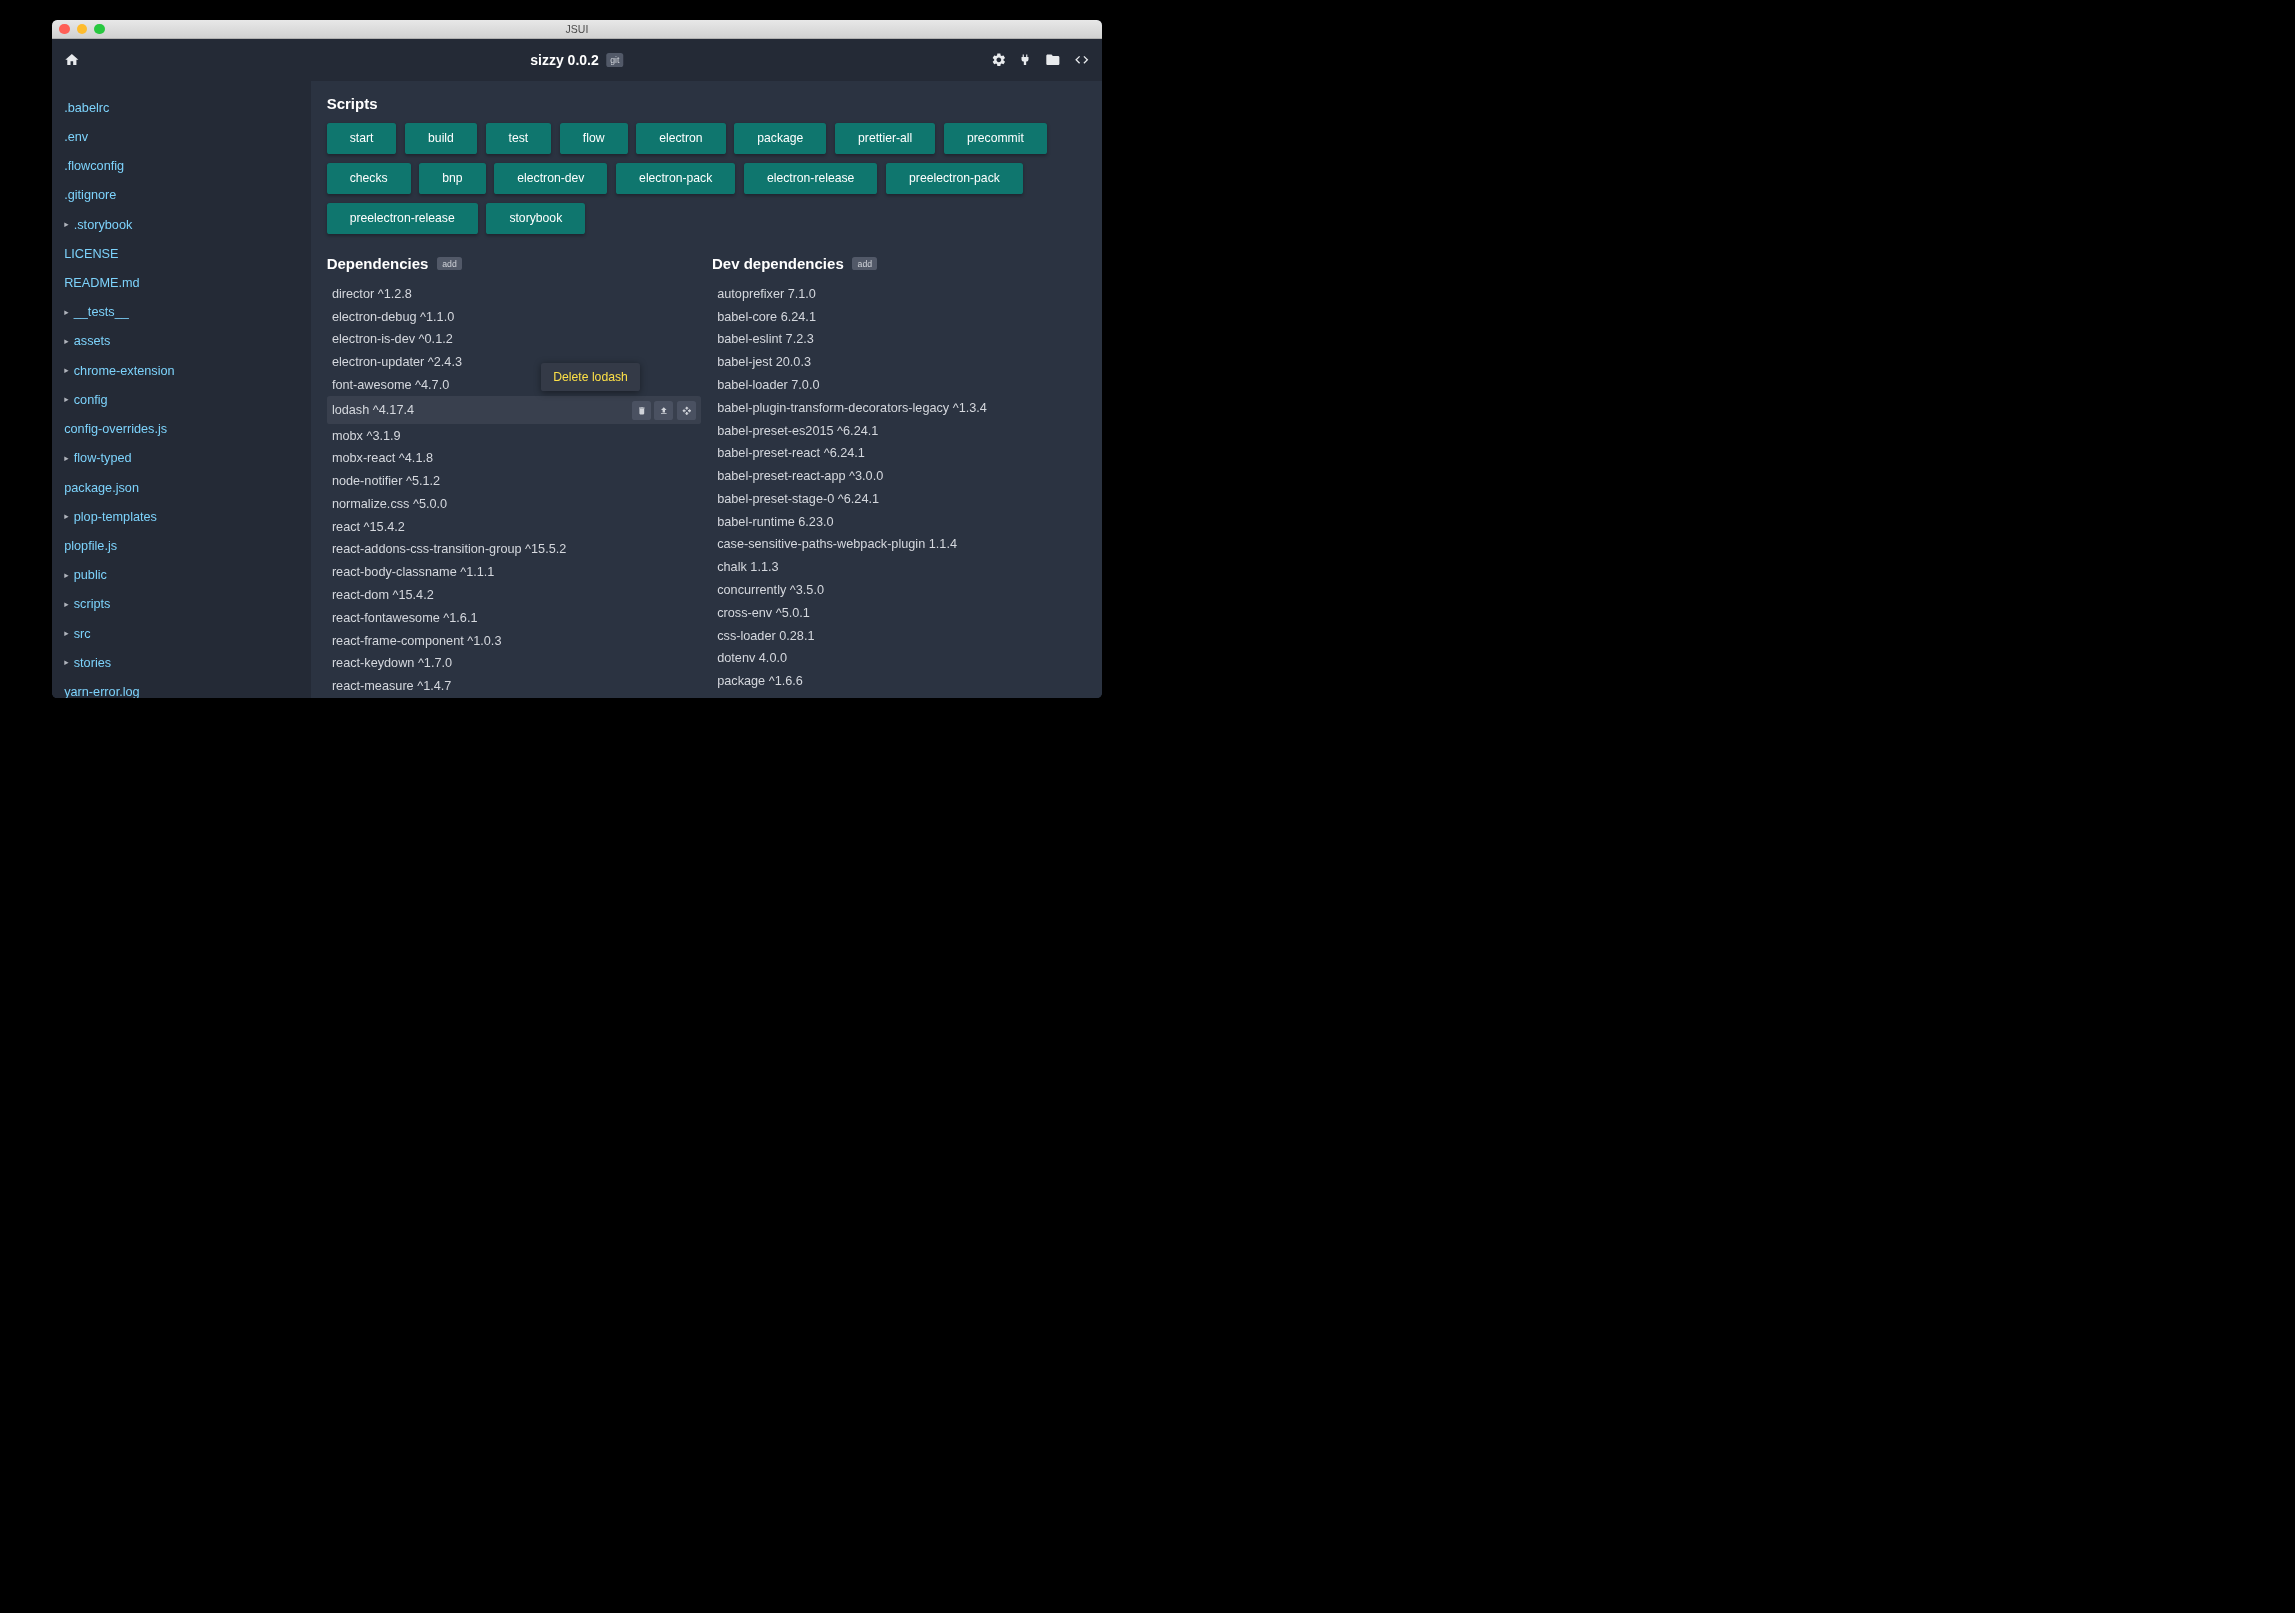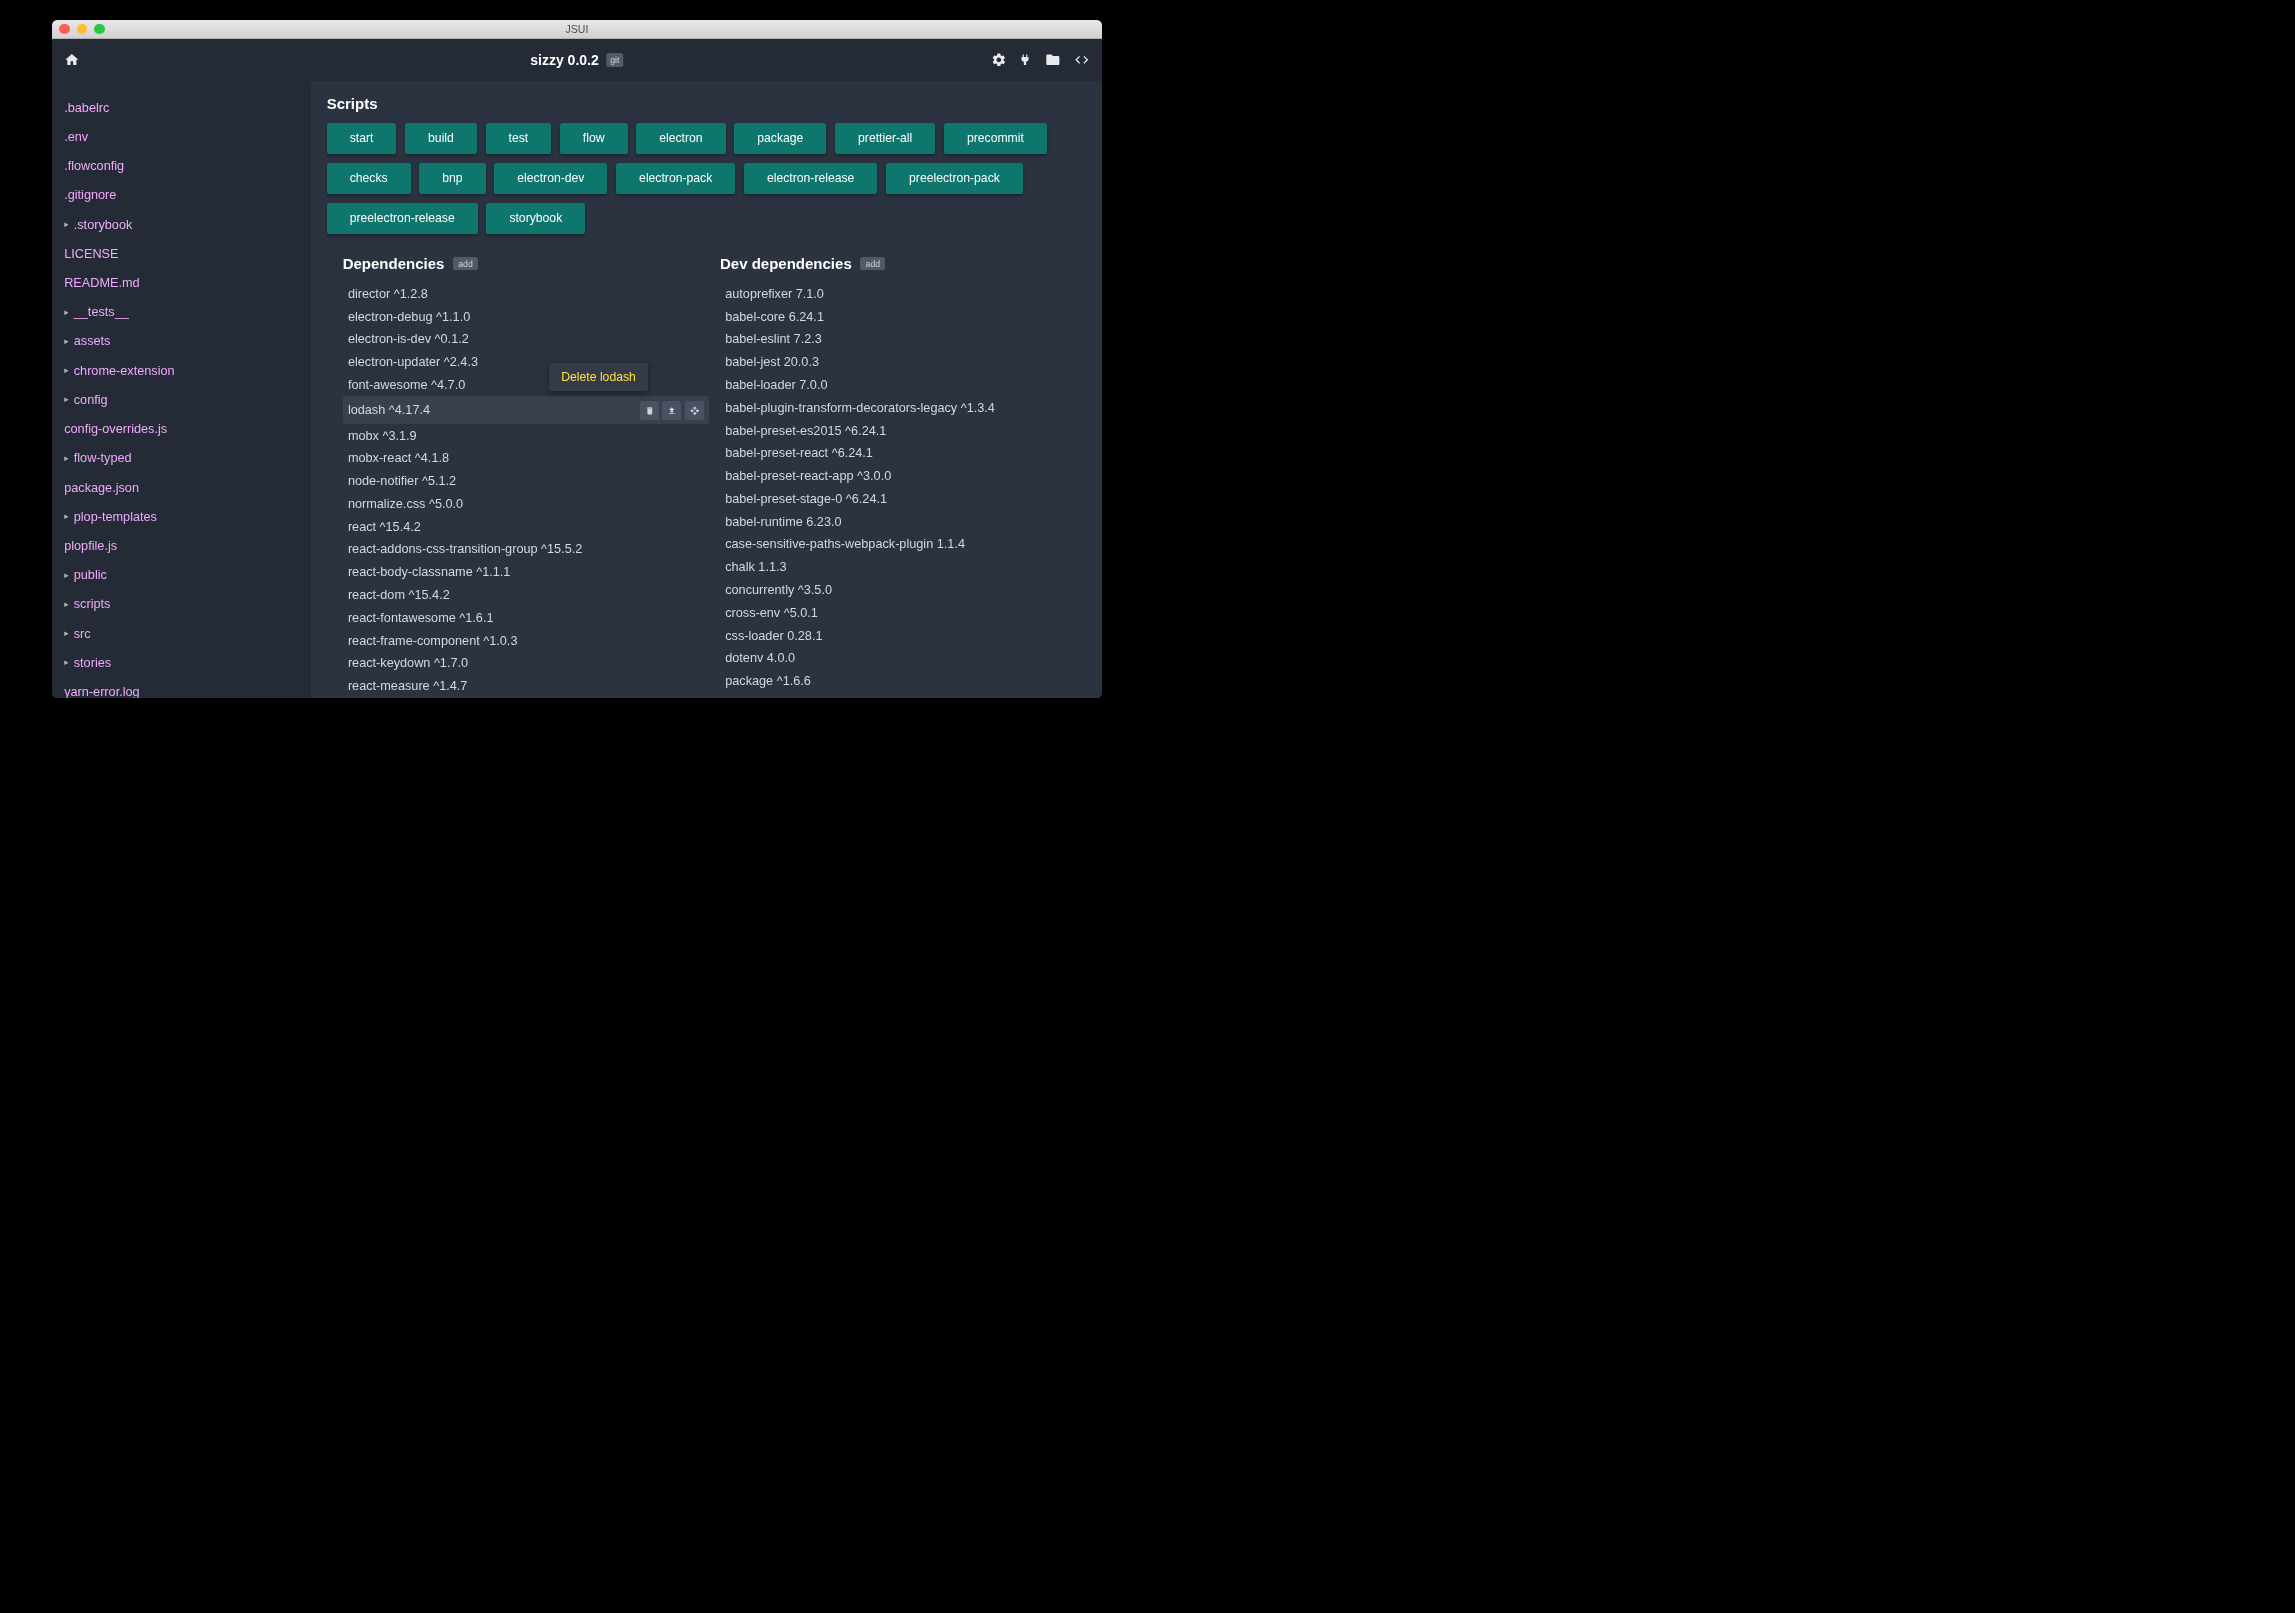--- a/index.html
+++ b/index.html
@@ -93,21 +93,21 @@
   height: calc(100% - 61px);
 }
 .sidebar {
   width: 259px;
   background: #242a36;
   padding: 12.2px 0;
   overflow-y: auto;
 }
 .file-item {
   padding: 3.5px 12.2px;
-  color: #f0abfc;
+  color: #7dd3fc;
   font-size: 12.7px;
   display: flex;
   align-items: center;
   gap: 5.2px;
   cursor: pointer;
   line-height: 1.75;
 }
 .file-item.folder::before {
   content: "▸";
   font-size: 8.7px;
@@ -149,21 +149,20 @@
   border: none;
   padding: 8.7px 23px;
   border-radius: 2.6px;
   font-size: 12.2px;
   cursor: pointer;
   box-shadow: 0 1.7px 3.5px rgba(0,0,0,0.3);
 }
 .deps-wrap {
   display: flex;
   gap: 11px;
-  margin-left: 16px;
 }
 .deps-col { flex: 1; }
 .dep-list { margin-top: 5.2px; }
 .dep-item {
   color: #d5d8de;
   font-size: 12.7px;
   padding: 4.4px 5.2px;
   border-radius: 2.6px;
   display: flex;
   align-items: center;

